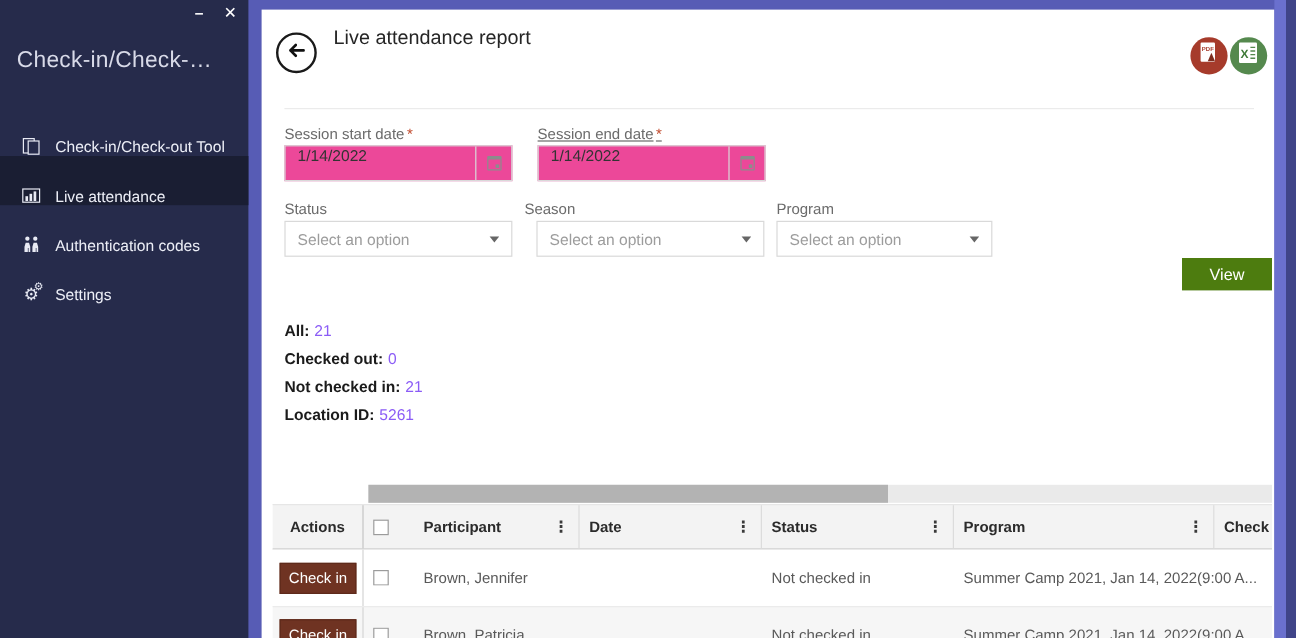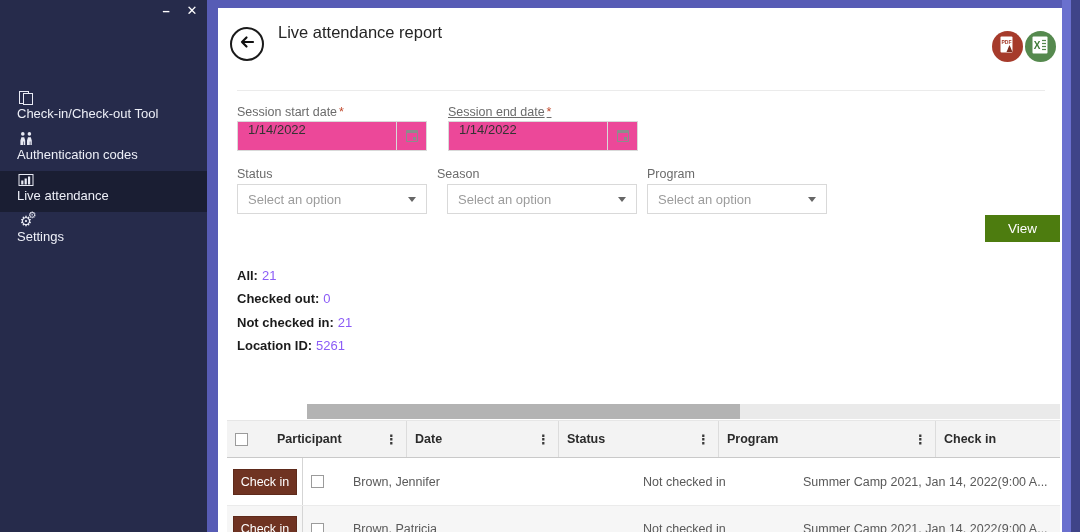--- a/index.html
+++ b/index.html
@@ -11,21 +11,21 @@
   
   .frame-right { position:absolute; right:0; top:0; width:18px; height:532px; z-index:4;
     background:linear-gradient(90deg,#6A70CE 0,#6A70CE 52%,#3F4488 52%,#3F4488 100%); }
 
   
   .sidebar { position:absolute; left:0; top:0; width:207px; height:532px; background:#262B4B; z-index:5; }
   .win-controls { position:absolute; top:2px; right:6px; display:flex; gap:8px; }
   .win-btn { color:#FFFFFF; font-size:13px; font-weight:bold; width:18px; height:18px; line-height:18px; text-align:center; cursor:pointer; }
   .sidebar-title { position:absolute; left:14px; top:40px; font-size:19px; font-weight:300; color:#D8DAE8; letter-spacing:.2px; white-space:nowrap; }
   .nav { position:absolute; top:89px; left:0; right:0; }
-  .nav-item { height:41px; display:flex; align-items:flex-start; padding-left:17px; color:#EDEFF7; font-size:13px; cursor:pointer;flex-direction:column; }
+  .nav-item { height:41px; display:flex; align-items:flex-end; padding-left:17px; color:#EDEFF7; font-size:13px; cursor:pointer; }
   .nav-item.selected { background:#1A1E33; }
   .nav-icon { width:18px; height:17px; margin-right:11px; display:flex; align-items:center; justify-content:center; flex:none; }
   .gear-wrap { color:#E8EAF4; line-height:1; position:relative; }
   .gear-big { font-size:14px; }
   .gear-small { font-size:9px; position:absolute; right:-4px; top:-3px; }
 
   
   .content { position:absolute; left:218px; top:8px; width:844px; height:524px; background:#FFFFFF; overflow:hidden; z-index:2; }
 
   .back-button { position:absolute; left:12px; top:19px; width:34px; height:34px; border:2px solid #1A1A1A; border-radius:50%;
@@ -101,54 +101,55 @@
 </head>
 <body>
 
 <div class="screen">
 
   <aside class="sidebar">
     <div class="win-controls">
       <div class="win-btn">–</div>
       <div class="win-btn">✕</div>
     </div>
+    <div class="sidebar-title">Check-in/Check-…</div>
     <nav class="nav">
 
       <div class="nav-item">
         <span class="nav-icon">
           <svg width="16" height="16" viewBox="0 0 16 16">
             <rect x="1.5" y="1.5" width="9" height="12" fill="none" stroke="#E8EAF4"></rect>
             <rect x="5.5" y="3.5" width="9" height="11" fill="#262B4B" stroke="#E8EAF4"></rect>
           </svg>
         </span>
         <span>Check-in/Check-out Tool</span>
+      </div>
+
+      <div class="nav-item selected">
+        <span class="nav-icon">
+          <svg width="17" height="16" viewBox="0 0 17 16">
+            <rect x="1" y="2.5" width="14" height="11" fill="none" stroke="#E8EAF4"></rect>
+            <rect x="3.2" y="8.5" width="2.2" height="4" fill="#E8EAF4"></rect>
+            <rect x="6.6" y="6.5" width="2.2" height="6" fill="#E8EAF4"></rect>
+            <rect x="10" y="4.5" width="2.2" height="8" fill="#E8EAF4"></rect>
+          </svg>
+        </span>
+        <span>Live attendance</span>
       </div>
 
       <div class="nav-item">
         <span class="nav-icon">
           <svg width="16" height="16" viewBox="0 0 16 16">
             <circle cx="4.8" cy="2.9" r="1.8" fill="#E8EAF4"></circle>
             <path d="M2.4 14 V9.6 L3.4 6.2 h2.8 L7.2 9.6 V14 H5.8 v-3.4 h-0.6 V14 Z" fill="#E8EAF4"></path>
             <circle cx="11.4" cy="2.9" r="1.8" fill="#E8EAF4"></circle>
             <path d="M9 14 V9.6 L10 6.2 h2.8 L13.8 9.6 V14 h-1.4 v-3.4 h-0.6 V14 Z" fill="#E8EAF4"></path>
           </svg>
         </span>
         <span>Authentication codes</span>
-      </div>
-
-      <div class="nav-item selected">
-        <span class="nav-icon">
-          <svg width="17" height="16" viewBox="0 0 17 16">
-            <rect x="1" y="2.5" width="14" height="11" fill="none" stroke="#E8EAF4"></rect>
-            <rect x="3.2" y="8.5" width="2.2" height="4" fill="#E8EAF4"></rect>
-            <rect x="6.6" y="6.5" width="2.2" height="6" fill="#E8EAF4"></rect>
-            <rect x="10" y="4.5" width="2.2" height="8" fill="#E8EAF4"></rect>
-          </svg>
-        </span>
-        <span>Live attendance</span>
       </div>
 
       <div class="nav-item">
         <span class="nav-icon">
           <span class="gear-wrap"><span class="gear-big">⚙</span><span class="gear-small">⚙</span></span>
         </span>
         <span>Settings</span>
       </div>
 
     </nav>
@@ -239,20 +240,23 @@
 
     <div class="table">
 
       <div class="hscroll">
         <div class="hscroll-track">
           <div class="hscroll-thumb"></div>
         </div>
       </div>
 
       <div class="thead">
+        <div class="th col-actions">
+          <span>Actions</span>
+        </div>
         <div class="th col-cb">
           <span class="checkbox"></span>
         </div>
         <div class="th col-participant">
           <span>Participant</span>
             <span class="dots">⋮</span>
         </div>
         <div class="th col-date">
           <span>Date</span>
             <span class="dots">⋮</span>

